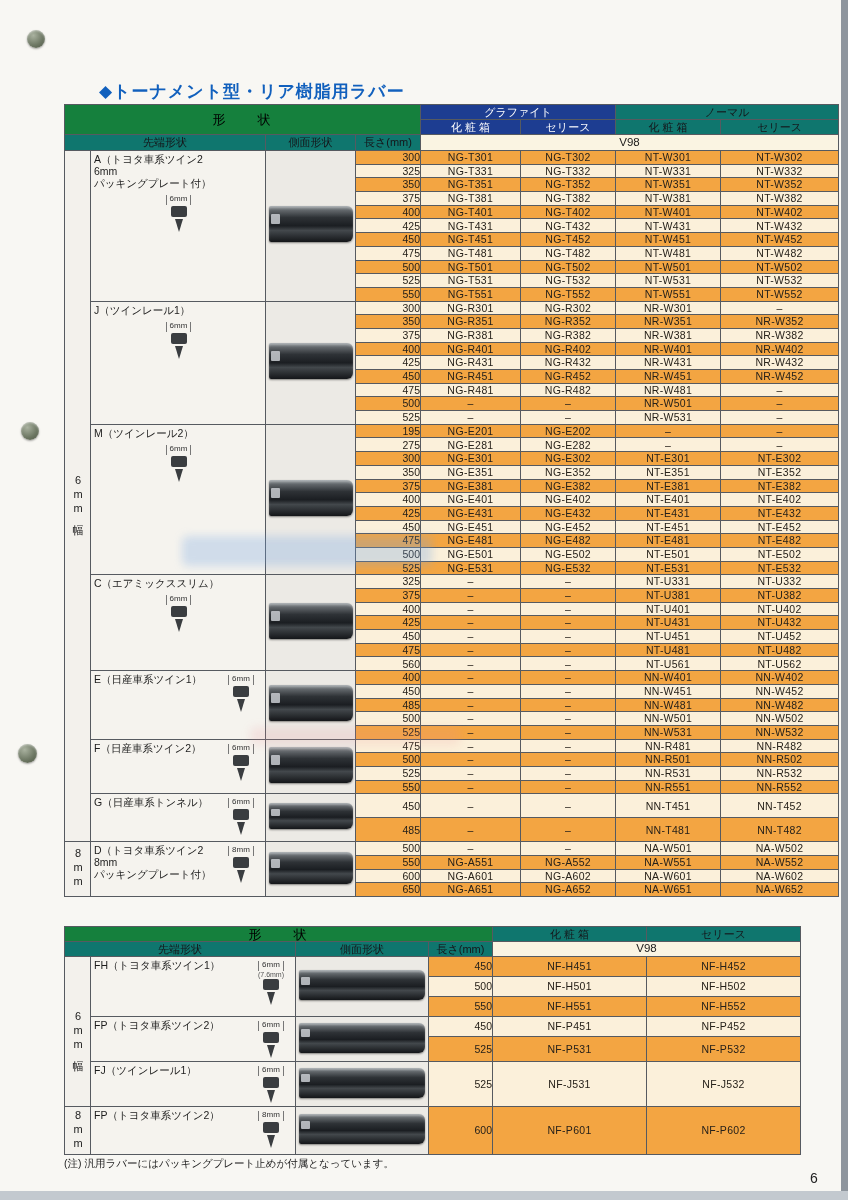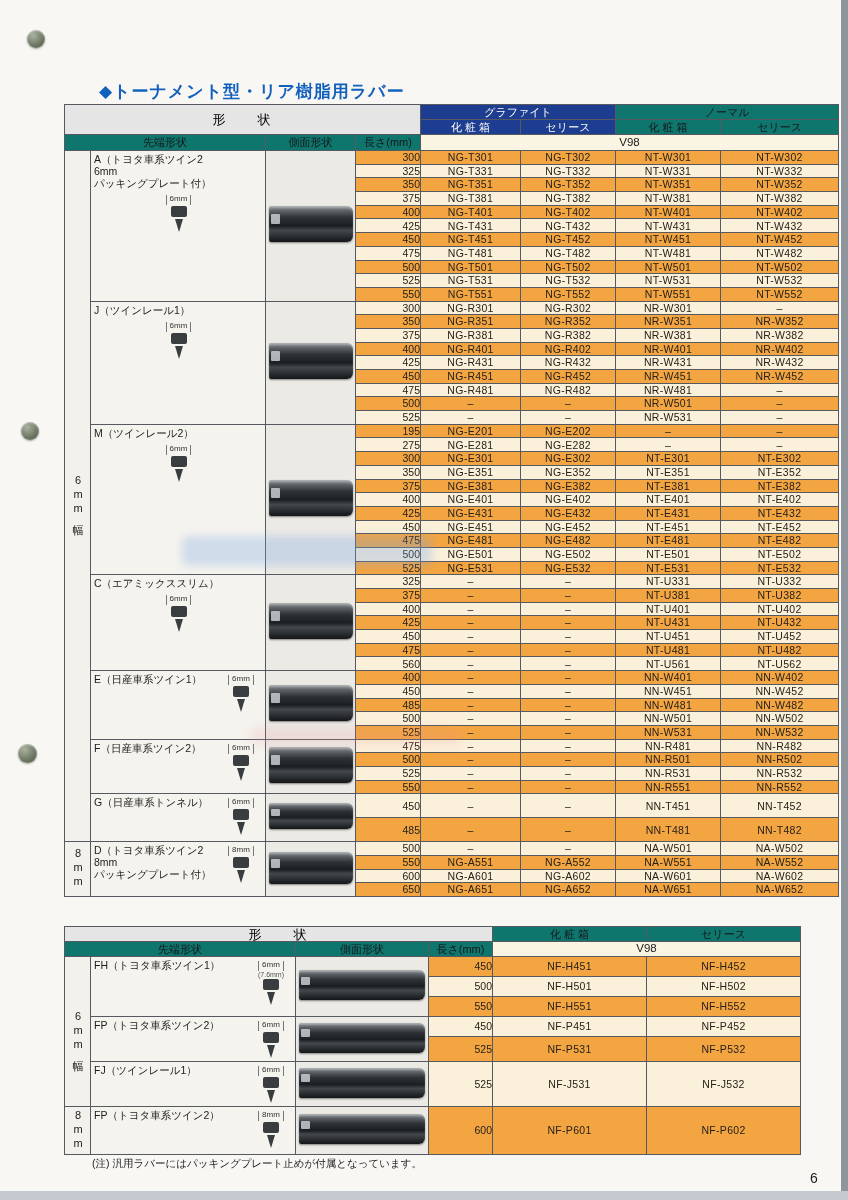--- a/index.html
+++ b/index.html
@@ -18,21 +18,21 @@
   .titlebar span{color:#fff;font-size:26px;font-weight:bold;letter-spacing:3px;}
   .secheading{position:absolute;left:63px;color:#1160bd;font-size:17px;font-weight:bold;letter-spacing:1px;margin-left:36px;}
   #h1{top:80px;} #h2{top:899px;}
   
   table{border-collapse:collapse;table-layout:fixed;position:absolute;background:#fff;}
   #t1{left:64px;top:104px;width:774px;}
   #t2{left:64px;top:926px;width:736px;}
   td,th{border:1px solid #565a60;padding:0;line-height:1;overflow:hidden;font-weight:normal;}
   th.hl{background:#0f766e;color:#15161a;font-size:11px;}
   th.hd{background:#1d3d91;color:#ffffff;font-size:11px;}
-  th.shape{font-size:13px;letter-spacing:2px;background:#e5e5e5;}
+  th.shape{font-size:13px;letter-spacing:2px;background:#15803d;}
   th.v98{background:#faf4e2;color:#1a1a1a;font-size:11.5px;font-weight:normal;}
   tr.hrow1{height:15px;} tr.hrow2{height:15px;} tr.hrow3{height:16px;}
   td.or{background:#f3a542;} td.cr{background:#fbf0da;}
   td.len{font-size:10.5px;text-align:right;color:#26211a;}
   td.part{font-size:10.5px;text-align:center;color:#26211a;letter-spacing:.3px;}
   td.wcell{background:#f3f1ec;writing-mode:vertical-rl;text-orientation:upright;
            text-align:center;font-size:11px;letter-spacing:2px;color:#222;}
   td.seccell{background:#f5f3ee;vertical-align:top;}
   td.photocell{background:#eceae5;vertical-align:middle;text-align:center;}
   .sec-inner{display:flex;flex-direction:column;padding:2px 2px 0 3px;height:100%;box-sizing:border-box;}
@@ -41,21 +41,21 @@
   .tip-wrap{display:flex;flex-direction:column;align-items:center;margin-top:2px;}
   .sec-inner:not(.side) .tip-wrap{align-self:center;margin-top:6px;}
   .measure{display:inline-block;font-size:8px;line-height:8px;padding:0 3px 2px;color:#333;
            border-left:1px solid #777;border-right:1px solid #777;}
   .measure-sub{font-size:7px;color:#555;line-height:7px;}
   .photo{position:relative;display:inline-block;border-radius:2px 6px 6px 2px;
          background:linear-gradient(180deg,#9aa0a4 0%,#62676b 12%,#2e3236 32%,#1b1e22 55%,#43484c 68%,#141619 100%);
          box-shadow:inset 0 2px 2px rgba(255,255,255,.22), 0 1px 2px rgba(0,0,0,.45);}
   .photo::before{content:'';position:absolute;left:2px;top:22%;width:9px;height:28%;
                  background:#c9cdd1;opacity:.85;border-radius:1px;}
-  .note{position:absolute;left:64px;top:1157px;font-size:10.5px;color:#222;margin-left:28px;}
+  .note{position:absolute;left:64px;top:1157px;font-size:10.5px;color:#222;}
   .pagenum{position:absolute;left:810px;top:1170px;font-size:14px;color:#222;}
   .ghost{position:absolute;filter:blur(4px);border-radius:6px;pointer-events:none;}
   #g1{left:182px;top:536px;width:250px;height:30px;background:rgba(110,160,225,.28);}
   #g2{left:250px;top:727px;width:210px;height:18px;background:rgba(235,140,150,.16);}
   .edge-r{position:absolute;right:0;top:0;width:7px;height:100%;background:#8e959d;}
   .edge-b{position:absolute;left:0;bottom:0;width:100%;height:9px;background:#c3c9cf;}
 </style>
 </head>
 <body>
 

